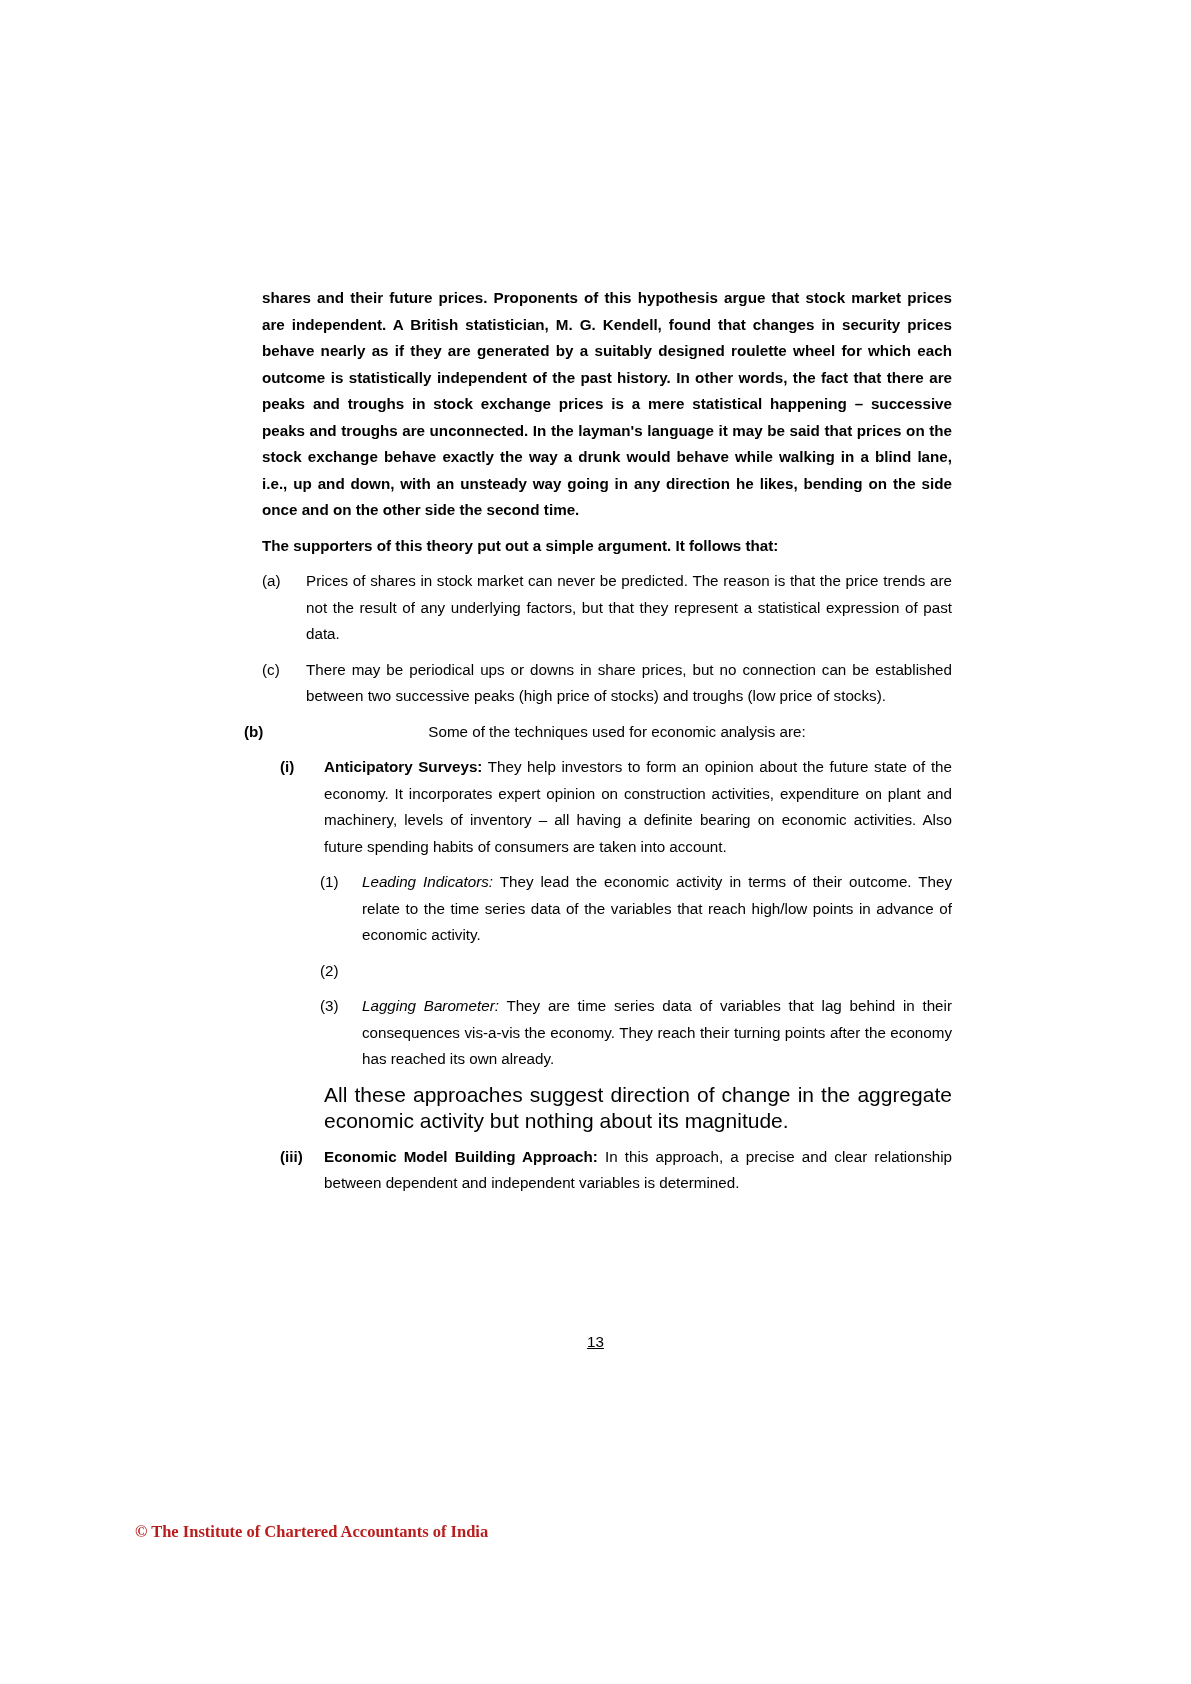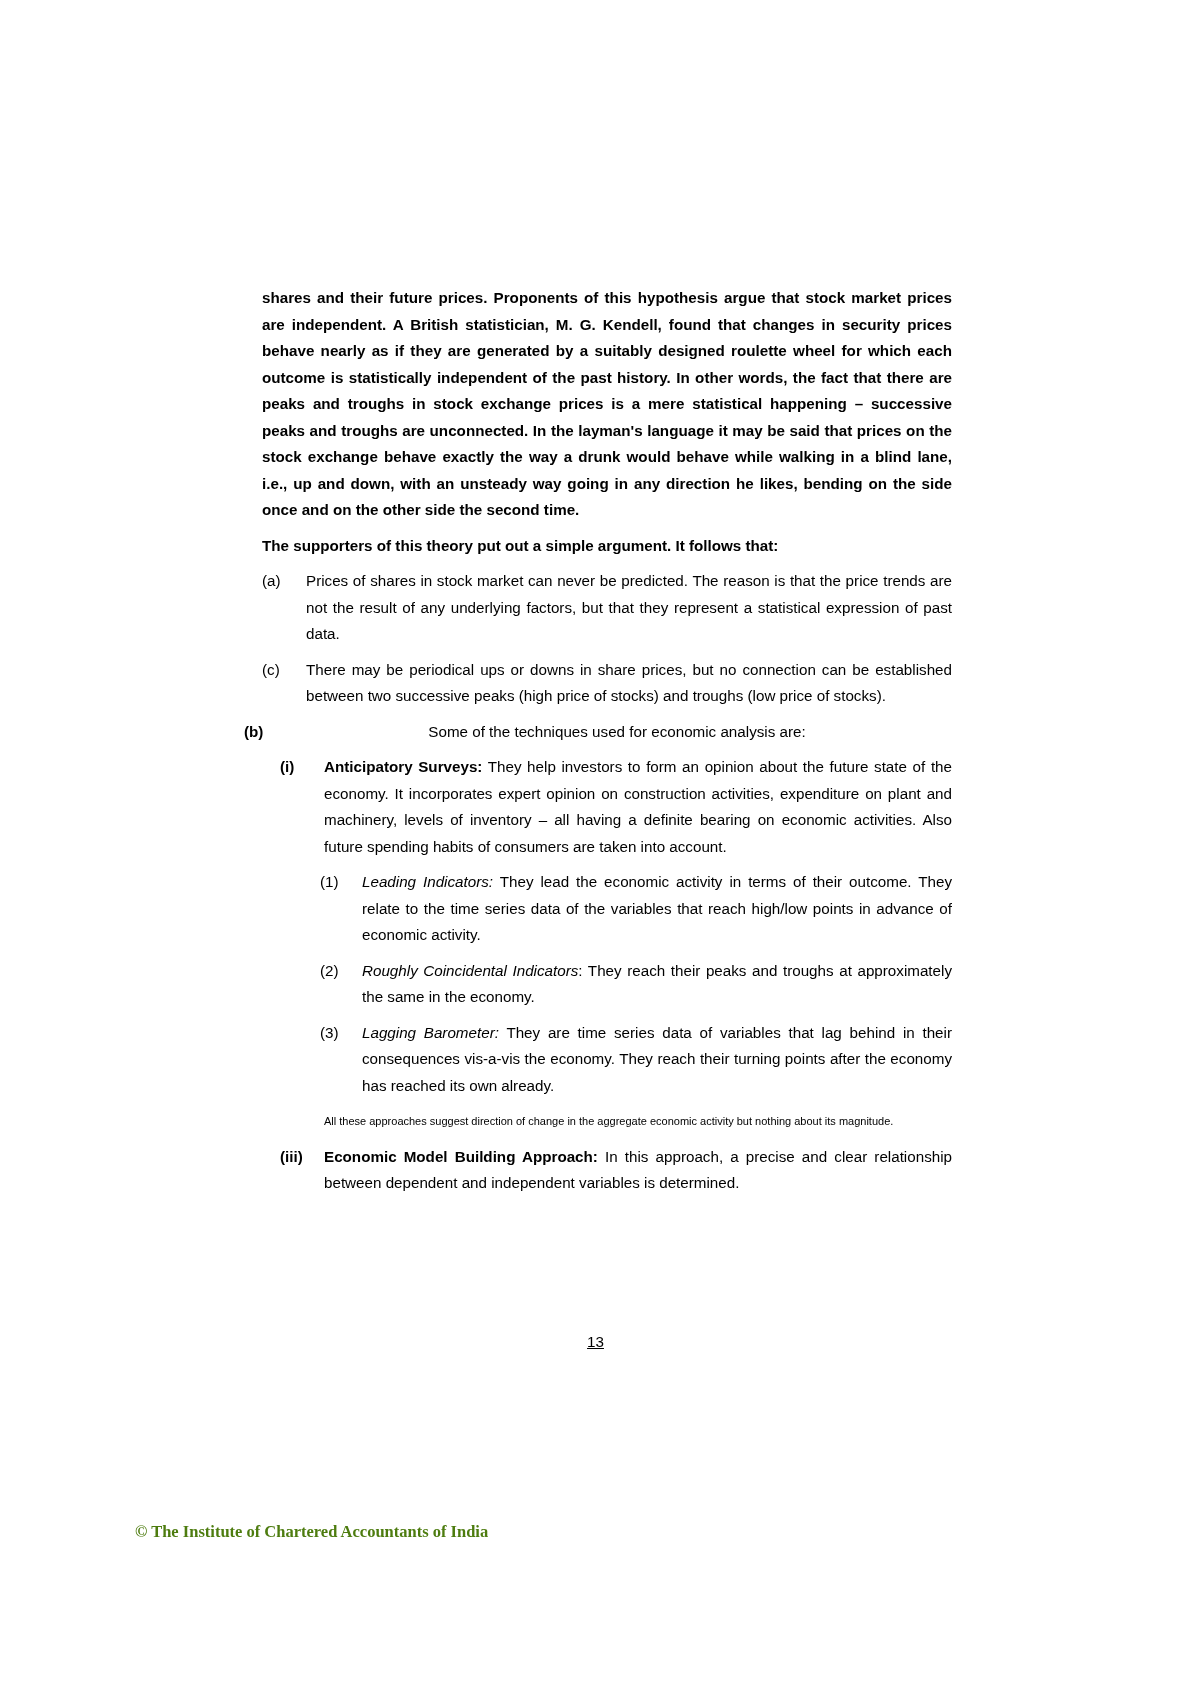--- a/index.html
+++ b/index.html
@@ -62,42 +62,42 @@
   .lvl-1 .marker { width: 42px; margin-left: 58px; }
 
   .lvl-1 .body-text { text-align: justify; }
 
   .bold { font-weight: bold; }
   .italic { font-style: italic; }
 
   .nested-note {
     margin-left: 62px;
     margin-bottom: 9px;
-    font-size: 11px;
+    font-size: 21px;
     line-height: 26.5px;
     text-align: justify;
   }
 
   .page-number {
     position: absolute;
     top: 1333px;
     left: 0;
     width: 1191px;
     text-align: center;
     font-size: 15.2px;
     text-decoration: underline;
   }
   .footer {
     position: absolute;
     top: 1522px;
     left: 135px;
     font-family: "Liberation Serif", serif;
     font-weight: bold;
     font-size: 16.5px;
-    color: #4d7c0f;
+    color: #b91c1c;
   }
 </style>
 </head>
 <body>
 
 <div class="page">
 
   <div class="content">
 
     <div class="para-block">
@@ -129,21 +129,20 @@
     </div>
 
 
     <div class="row lvl-1">
       <div class="marker">(1)</div>
       <div class="body-text"><span class="italic">Leading Indicators:</span><span> They lead the economic activity in terms of their outcome. They relate to the time series data of the variables that reach high/low points in advance of economic activity.</span></div>
     </div>
 
     <div class="row lvl-1">
       <div class="marker">(2)</div>
-      <div class="body-text"><span class="italic">Roughly Coincidental Indicators</span><span>: They reach their peaks and troughs at approximately the same in the economy.</span></div>
     </div>
 
     <div class="row lvl-1">
       <div class="marker">(3)</div>
       <div class="body-text"><span class="italic">Lagging Barometer:</span><span> They are time series data of variables that lag behind in their consequences vis-a-vis the economy. They reach their turning points after the economy has reached its own already.</span></div>
     </div>
 
     <div class="nested-note">All these approaches suggest direction of change in the aggregate economic activity but nothing about its magnitude.</div>
 
     <div class="row lvl-i">

